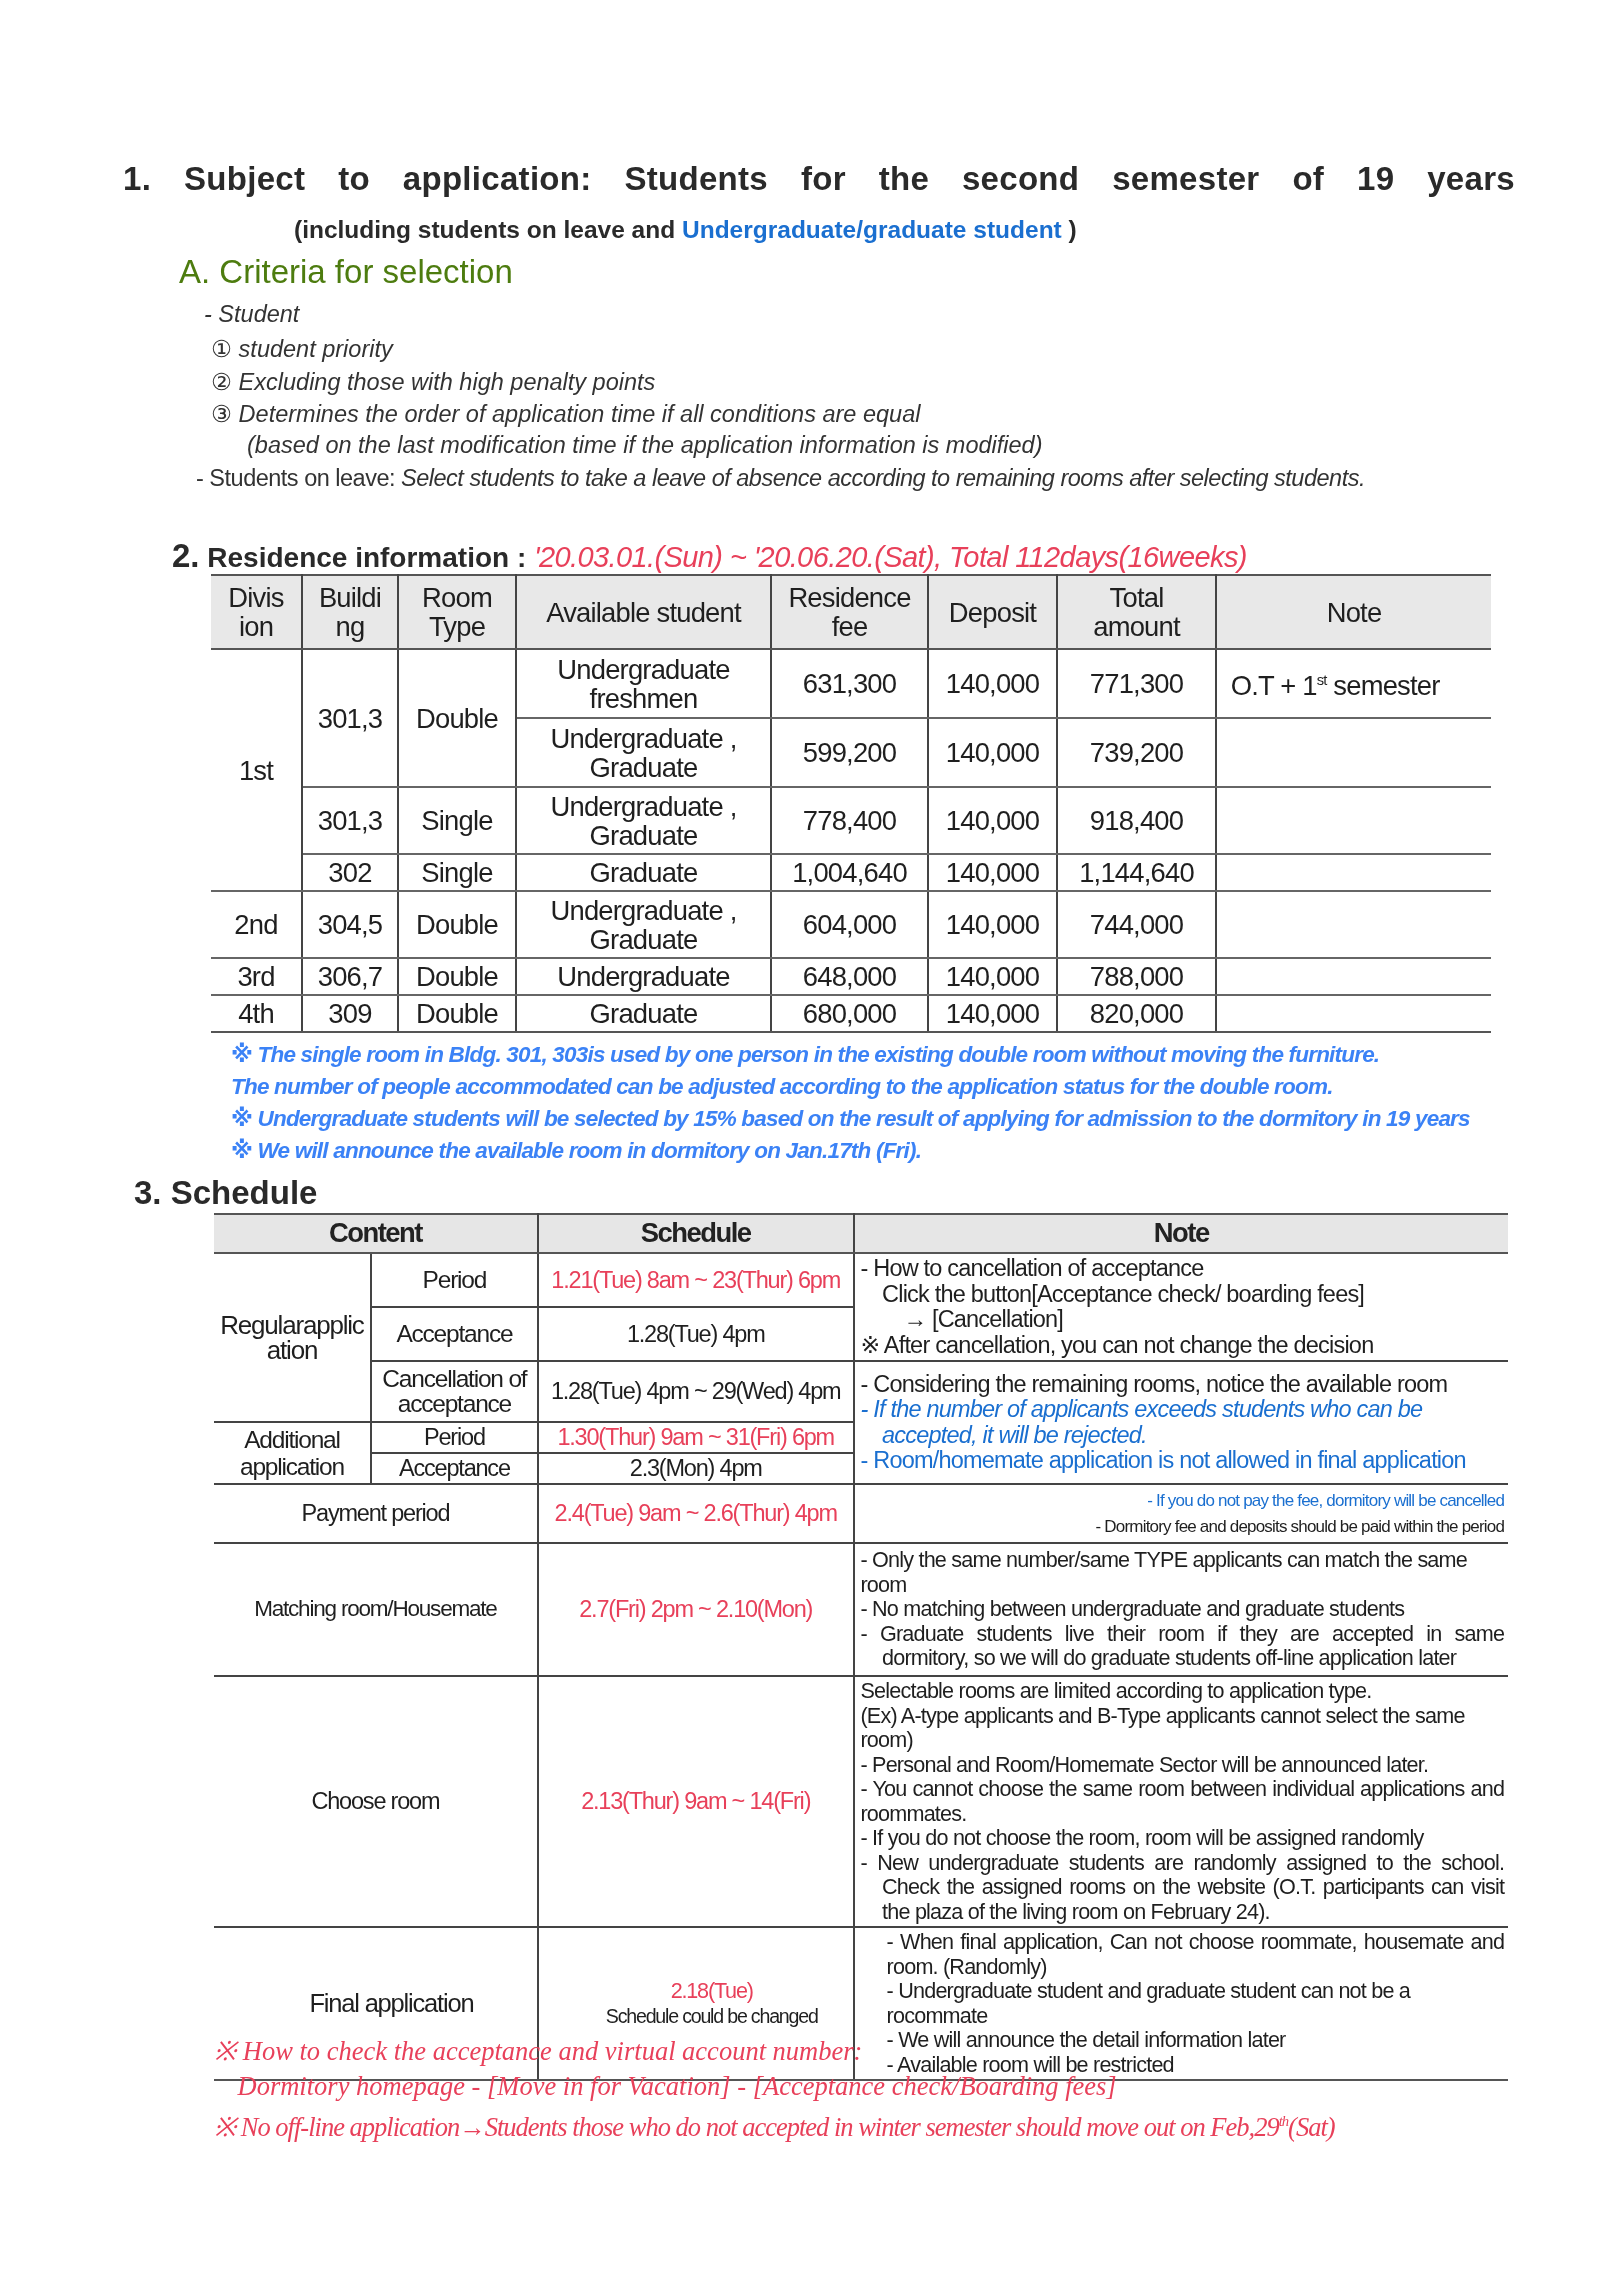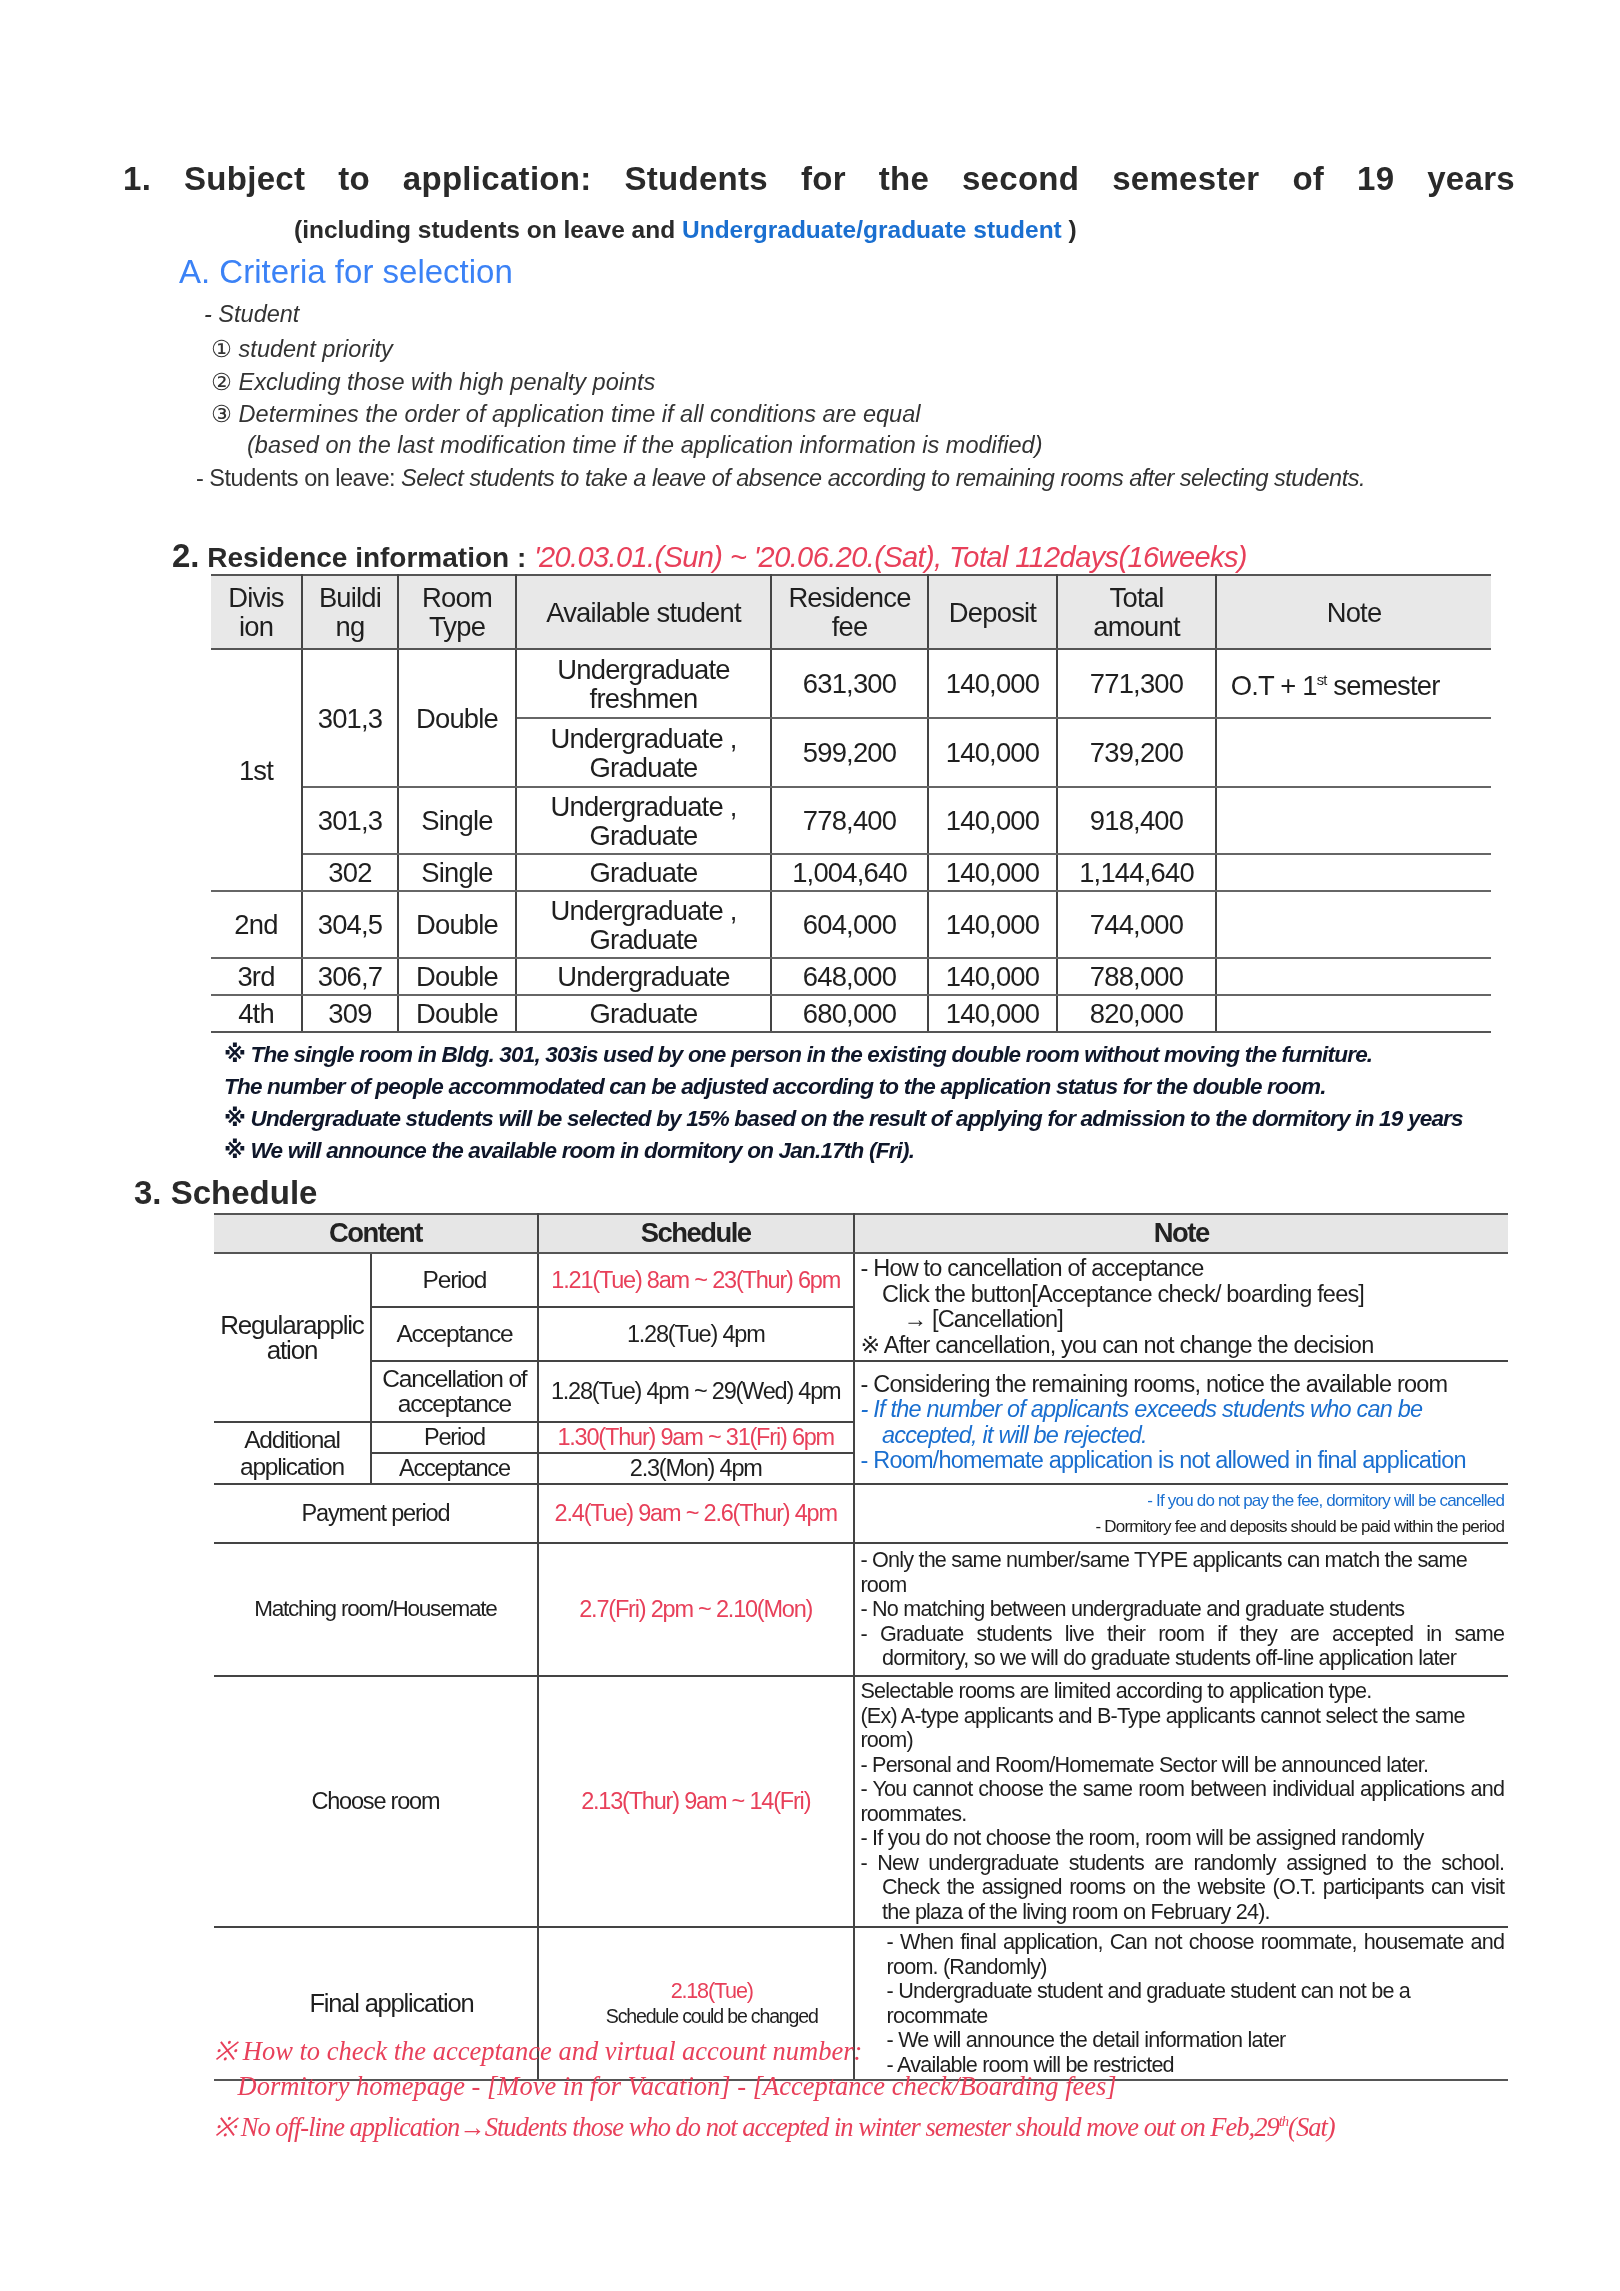--- a/index.html
+++ b/index.html
@@ -5,38 +5,38 @@
   * { box-sizing: border-box; margin: 0; padding: 0; }
   html, body { width: 1620px; height: 2292px; background: #ffffff; }
   body { position: relative; font-family: "Liberation Sans", "DejaVu Sans", sans-serif; color: #1f1f1f; overflow: hidden; }
   .abs { position: absolute; }
   .red { color: #e8405a; }
   .blue { color: #1a6fd0; }
 
   .h1 { left: 123px; top: 160px; font-size: 33px; font-weight: bold; letter-spacing: 0.3px; color: #2a2a2a; width: 1392px; display: flex; justify-content: space-between; }
   .h1 span { display: inline-block; }
   .h1-sub { left: 294px; top: 216px; font-size: 24.5px; font-weight: bold; color: #2a2a2a; }
-  .secA { left: 179px; top: 253px; font-size: 33px; color: #3b82f6; }
+  .secA { left: 179px; top: 253px; font-size: 33px; color: #4d7c0f; }
   .crit { font-size: 23.5px; font-style: italic; color: #333; }
   .crit-nonit { font-style: normal; }
 
   .h2 { left: 172px; top: 537px; font-size: 28px; font-weight: bold; color: #2a2a2a; }
   .h2 .num { font-size: 33px; }
   .h2 .dates { font-weight: normal; font-style: italic; font-size: 29px; letter-spacing: -0.6px; }
 
   table { border-collapse: collapse; position: absolute; }
   .t1 { left: 211px; top: 574px; width: 1280px; font-size: 27.4px; letter-spacing: -0.8px; }
   .t1 td, .t1 th { border-left: 2px solid #444; border-right: 2px solid #444; border-bottom: 2px solid #666; text-align: center; vertical-align: middle; font-weight: normal; line-height: 29px; }
   .t1 th { background: #e8e8e8; border-top: 2.9px solid #555; border-bottom: 2.9px solid #555; height: 74px; }
   .t1 tr > :first-child { border-left: none; }
   .t1 tr > :last-child { border-right: none; }
   .t1 .note { text-align: left; padding-left: 13.7px; }
   .t1 tr:last-child td { border-bottom: 2.9px solid #555; }
 
-  .notes2 { left: 224px; top: 1039px; font-size: 22.5px; font-style: italic; color: #0f172a; line-height: 32px; letter-spacing: -0.8px; font-weight: bold; }
+  .notes2 { left: 231px; top: 1039px; font-size: 22.5px; font-style: italic; color: #3b82f6; line-height: 32px; letter-spacing: -0.8px; font-weight: bold; }
 
   .h3 { left: 134px; top: 1174px; font-size: 33px; font-weight: bold; color: #2a2a2a; }
 
   .t2 { left: 214px; top: 1213px; width: 1294px; font-size: 22.5px; letter-spacing: -1.2px; }
   .t2 td, .t2 th { border: 2px solid #444; vertical-align: middle; line-height: 24.5px; }
   .t2 th { background: #e6e6e6; height: 39px; font-size: 27.4px; letter-spacing: -1.5px; font-weight: bold; color: #222; border-top: 2.9px solid #555; border-bottom: 2.9px solid #555; }
   .t2 tr > :first-child { border-left: none; }
   .t2 tr > :last-child { border-right: none; }
   .t2 .c { text-align: center; }
   .t2 .sched { text-align: center; font-size: 23.5px; }

